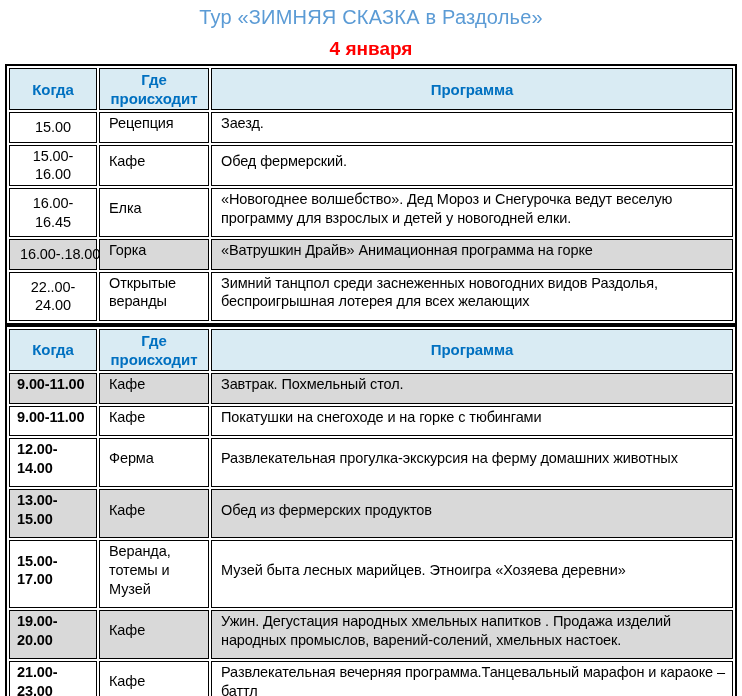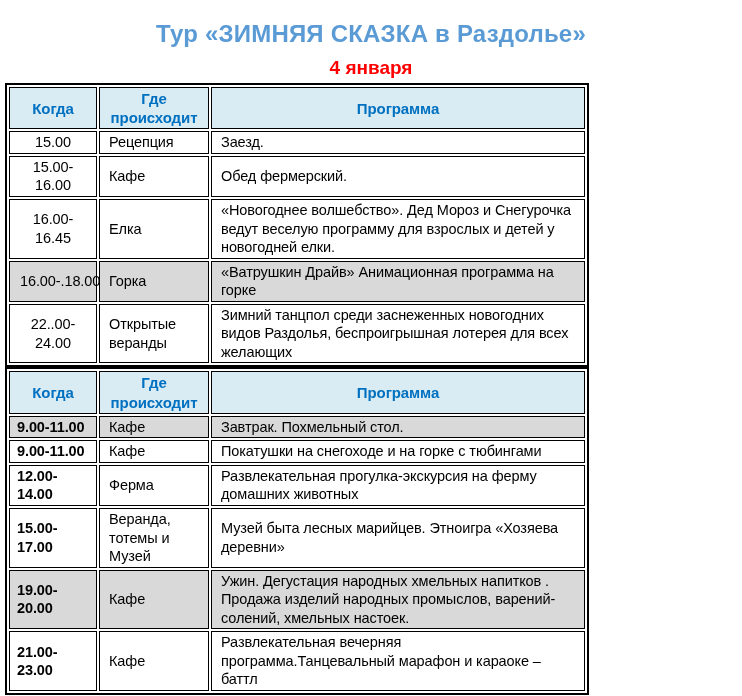--- a/index.html
+++ b/index.html
@@ -10,45 +10,45 @@
     --shaded-bg:#D9D9D9;
     --line:#000000;
   }
   *{box-sizing:border-box;}
   html,body{margin:0;padding:0;}
   body{
     width:742px;height:696px;overflow:hidden;background:#ffffff;
     font-family:"Liberation Sans","DejaVu Sans",sans-serif;color:#000;
   }
   h1.page-title{
-    margin:20px 0 2px;text-align:center;
-    font-size:24px;font-weight:bold;color:var(--title-color);
+    margin:6px 0 2px;text-align:center;
+    font-size:20px;font-weight:normal;color:var(--title-color);
     letter-spacing:.2px;
   }
   h2.date-heading{
     margin:9px 13px 4px;text-align:center;
     font-size:19px;font-weight:bold;color:var(--heading-color);
   }
   table.schedule{
-    width:584px;margin:0 0 0 5px;
+    width:732px;margin:0 0 0 5px;
     border-collapse:separate;border-spacing:2px;
     border:2px solid var(--line);
     background:#fff;table-layout:fixed;
   }
   .schedule th,.schedule td{
     border:1.5px solid var(--line);
     font-size:14.5px;line-height:1.28;letter-spacing:-0.1px;
     vertical-align:middle;
   }
   .schedule th{
     background:var(--header-bg);color:var(--header-text);
     font-weight:bold;font-size:15px;text-align:center;
     height:33px;padding:1px 4px;
   }
-  .schedule td{padding:1px 6px 1px 9px;text-align:left;background:#fff;}
+  .schedule td{padding:1px 6px 9px 9px;text-align:left;background:#fff;}
   .schedule tr.shaded td{background:var(--shaded-bg);}
   .c0{width:88px;}
   .c1{width:110px;}
   
   section[data-idx="0"] td.c0{text-align:center;padding:1px 10px;}
   section[data-idx="1"] td.c0{padding-left:7px;font-weight:bold;}
 </style>
 </head>
 <body>
 
@@ -112,20 +112,25 @@
         <tr>
           <td class="c0">9.00-11.00</td>
           <td class="c1">Кафе</td>
           <td class="c2">Покатушки  на снегоходе  и  на горке с тюбингами</td>
         </tr>
         <tr>
           <td class="c0">12.00-14.00</td>
           <td class="c1">Ферма</td>
           <td class="c2">Развлекательная  прогулка-экскурсия  на ферму домашних животных</td>
         </tr>
+        <tr class="shaded">
+          <td class="c0">13.00-15.00</td>
+          <td class="c1">Кафе</td>
+          <td class="c2">Обед  из фермерских продуктов</td>
+        </tr>
         <tr>
           <td class="c0">15.00-17.00</td>
           <td class="c1">Веранда, тотемы и Музей</td>
           <td class="c2">Музей быта лесных марийцев.  Этноигра  «Хозяева деревни»</td>
         </tr>
         <tr class="shaded">
           <td class="c0">19.00-20.00</td>
           <td class="c1">Кафе</td>
           <td class="c2">Ужин. Дегустация народных хмельных напитков .  Продажа изделий народных промыслов, варений-солений, хмельных настоек.</td>
         </tr>

